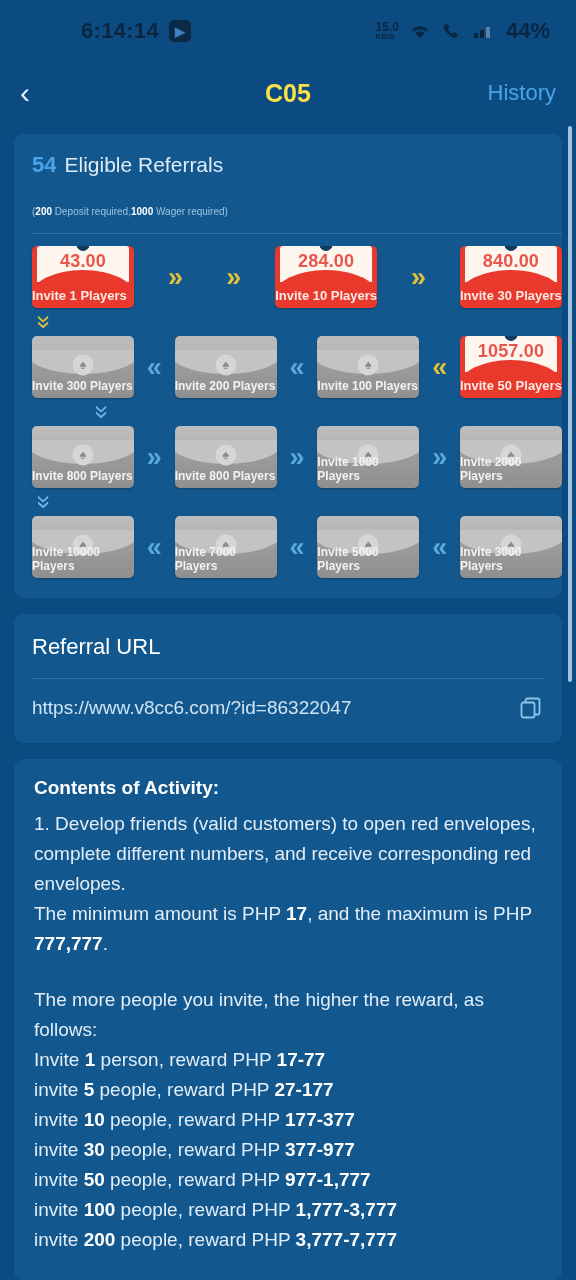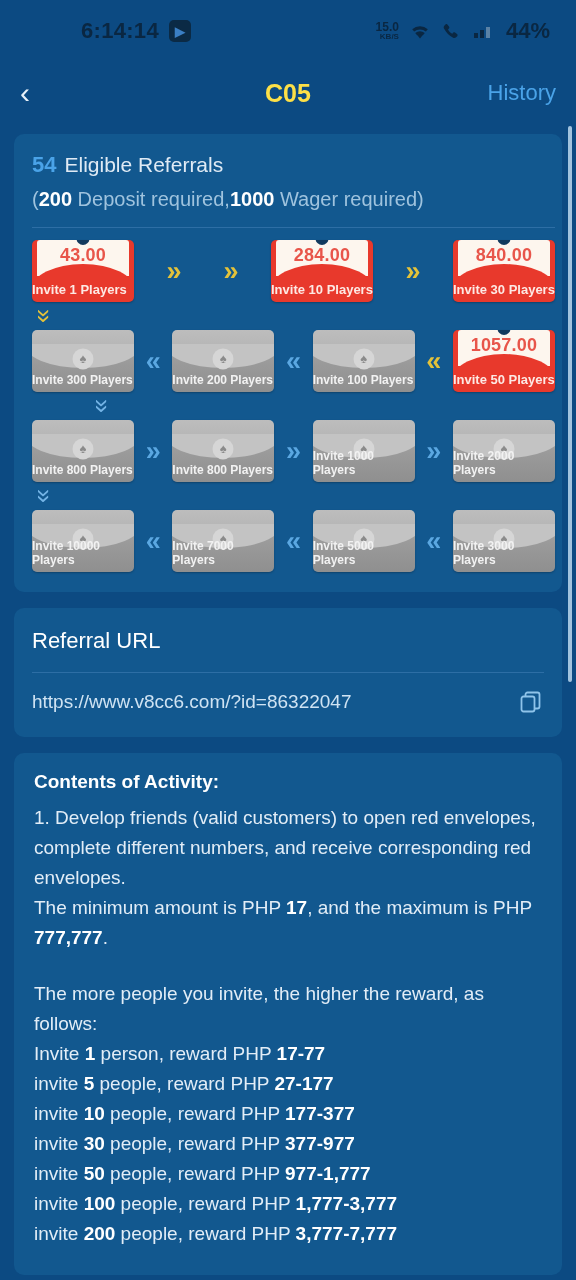--- a/index.html
+++ b/index.html
@@ -18,21 +18,21 @@
     color:#0a2540; font-size:22px; font-weight:bold;
   }
   .sb-left { display:flex; align-items:center; gap:10px; margin-left:55px; }
   .sb-right { display:flex; align-items:center; gap:9px; }
   .sb-time { letter-spacing:0.3px; color:#0a2742; }
   .appicon {
     width:22px; height:22px; background:#0b2a45; border-radius:5px;
     display:flex; align-items:center; justify-content:center;
   }
   .appicon span { color:#3b7fc4; font-size:13px; line-height:1; }
-  .kbs { display:flex; flex-direction:column; align-items:flex-end; line-height:1; color:#0a2742; }
+  .kbs { display:flex; flex-direction:column; align-items:flex-start; line-height:1; color:#0a2742; }
   .kbs .k1 { font-size:12px; font-weight:bold; }
   .kbs .k2 { font-size:8px; font-weight:bold; }
   .sb-ico { color:#0a2742; display:flex; align-items:center; }
   .batt { font-size:22px; font-weight:bold; color:#0a2742; margin-left:3px; }
 
   
   .navbar {
     height:62px; display:flex; align-items:center;
     padding:0 20px; position:relative;
   }
@@ -41,26 +41,26 @@
     position:absolute; left:0; right:0; text-align:center;
     color:#fde047; font-size:25px; font-weight:bold; pointer-events:none;
   }
   .nav-action {
     margin-left:auto; color:#4aa3e8; font-size:22px; cursor:pointer; z-index:2;
   }
 
   
   .panel {
     margin:10px 14px 0 14px; background:#12588f;
-    border-radius:10px; padding:18px 7px 20px 18px;
+    border-radius:10px; padding:18px 0 20px 18px;
   }
   .elig-head { display:flex; align-items:baseline; gap:8px; }
   .elig-num { color:#4aa3e8; font-size:22px; font-weight:bold; }
   .elig-label { color:#dfeaf4; font-size:21px; }
-  .elig-sub { margin-top:10px; color:#9fc3de; font-size:20px; }
+  .elig-sub { margin-top:28px; color:#9fc3de; font-size:10px; }
   .elig-sub b { color:#ffffff; font-weight:bold; }
   .hr { height:1px; background:#2d6ea5; margin:16px 0 12px 0; }
 
   
   .row { display:flex; align-items:center; justify-content:space-between; }
 
   .card { width:102px; height:62px; position:relative; cursor:pointer; }
 
   .env { width:100%; height:100%; border-radius:5px; position:relative; overflow:hidden;
          background:#e8392c; box-shadow:0 1px 2px rgba(0,0,0,.25); }

